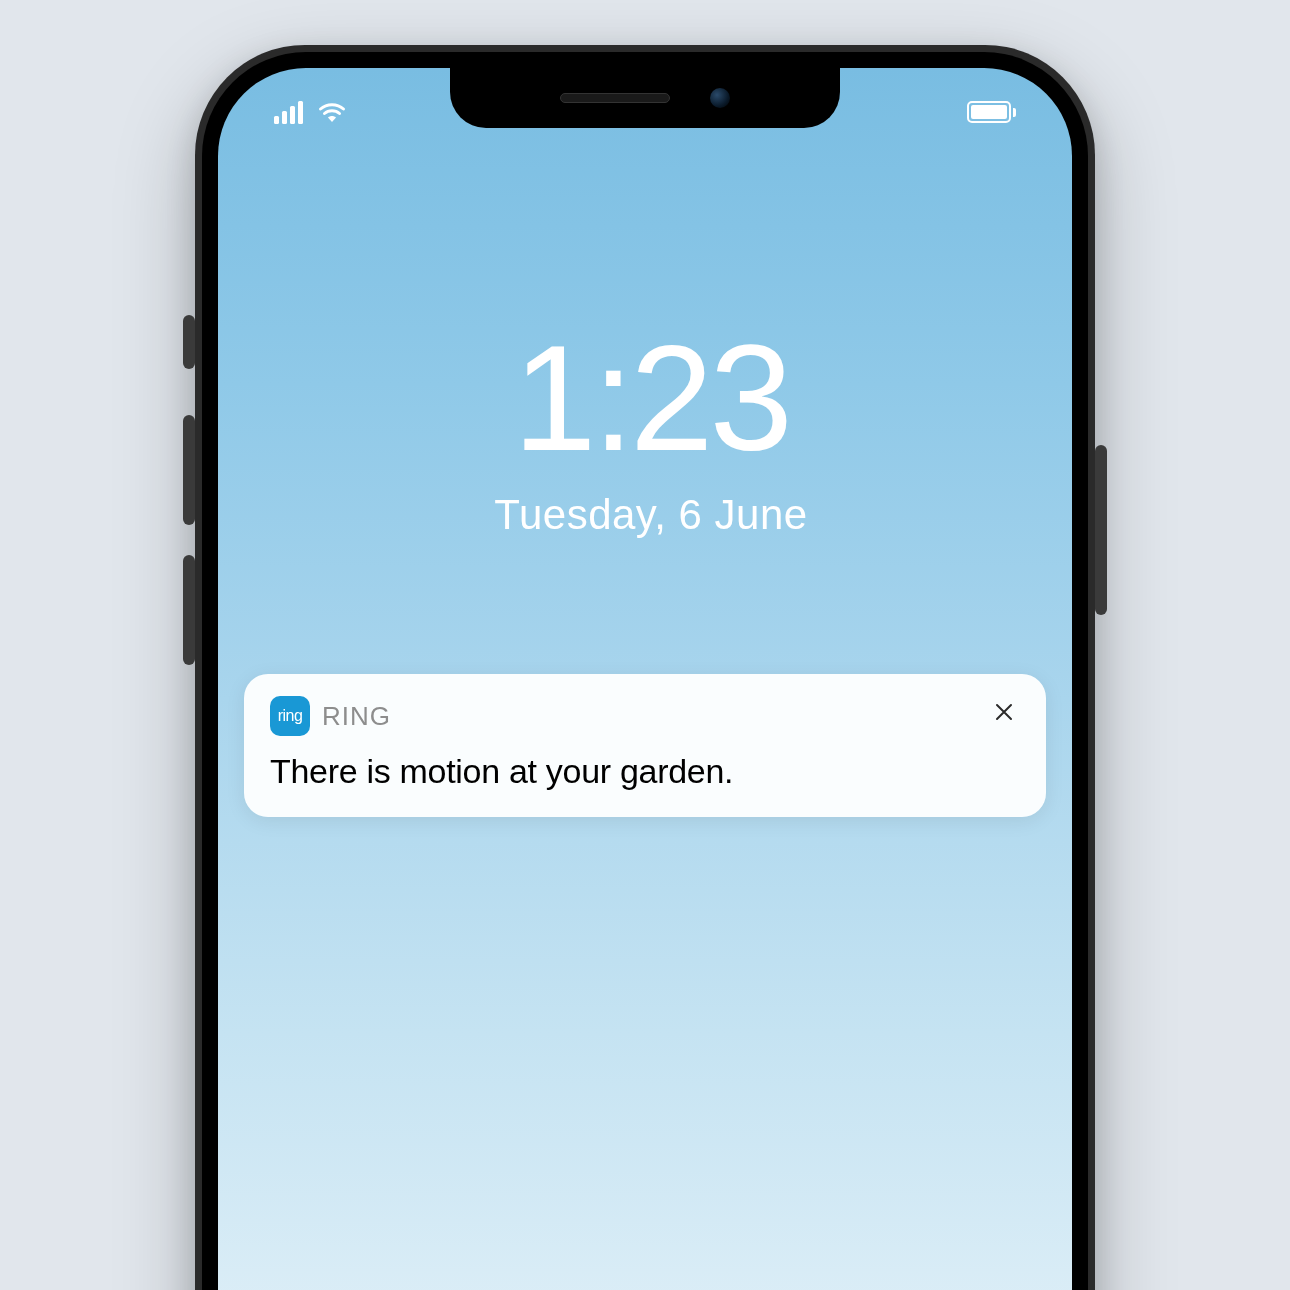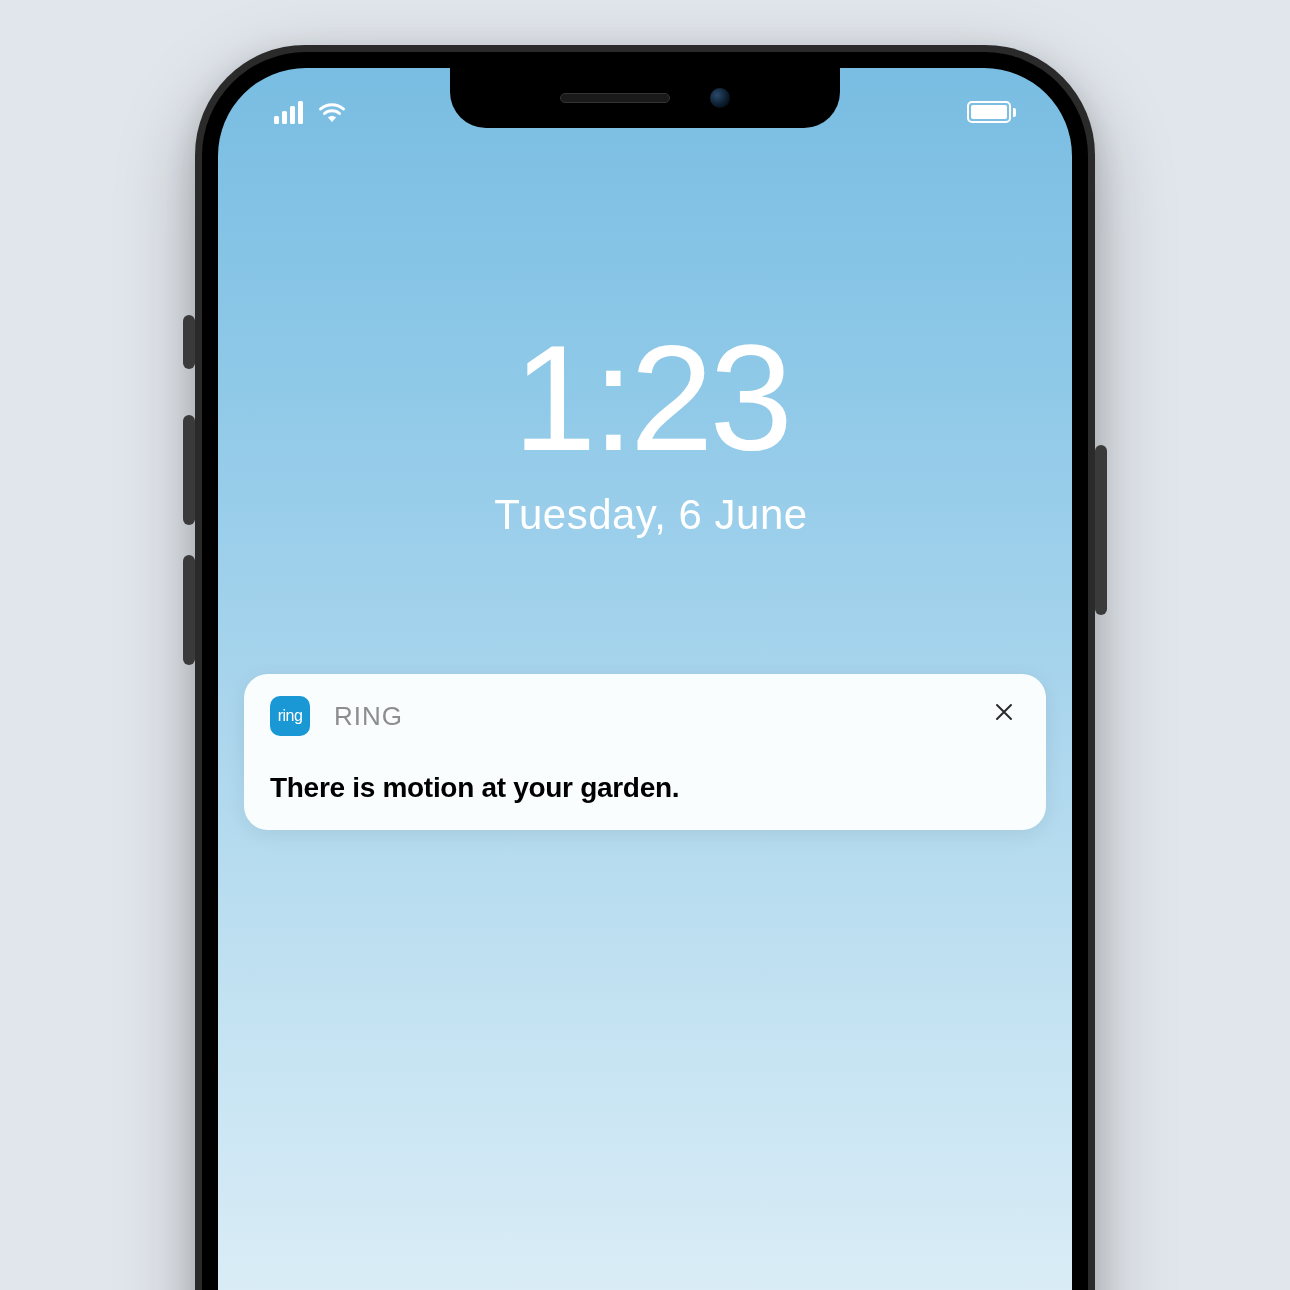--- a/index.html
+++ b/index.html
@@ -214,21 +214,21 @@
       right: 26px;
       background: rgba(253, 254, 254, 0.96);
       border-radius: 24px;
       padding: 22px 26px 26px 26px;
       box-shadow: 0 4px 20px rgba(0,0,0,0.08);
     }
 
     .notification-header {
       display: flex;
       align-items: center;
-      gap: 24px;
+      gap: 12px;
       position: relative;
     }
 
     .app-icon {
       width: 40px;
       height: 40px;
       background: #1998d5;
       border-radius: 10px;
       display: flex;
       align-items: center;
@@ -254,23 +254,23 @@
       height: 24px;
       cursor: pointer;
       color: #2b2b2b;
     }
 
     .close-btn svg {
       display: block;
     }
 
     .notification-body {
-      margin-top: 36px;
-      font-size: 28px;
-      font-weight: 700;
+      margin-top: 16px;
+      font-size: 34px;
+      font-weight: 400;
       color: #000;
       letter-spacing: -0.3px;
     }
 
   </style>
 </head>
 <body>
 
 <div class="phone-frame">
   <div class="btn-side btn-mute"></div>

